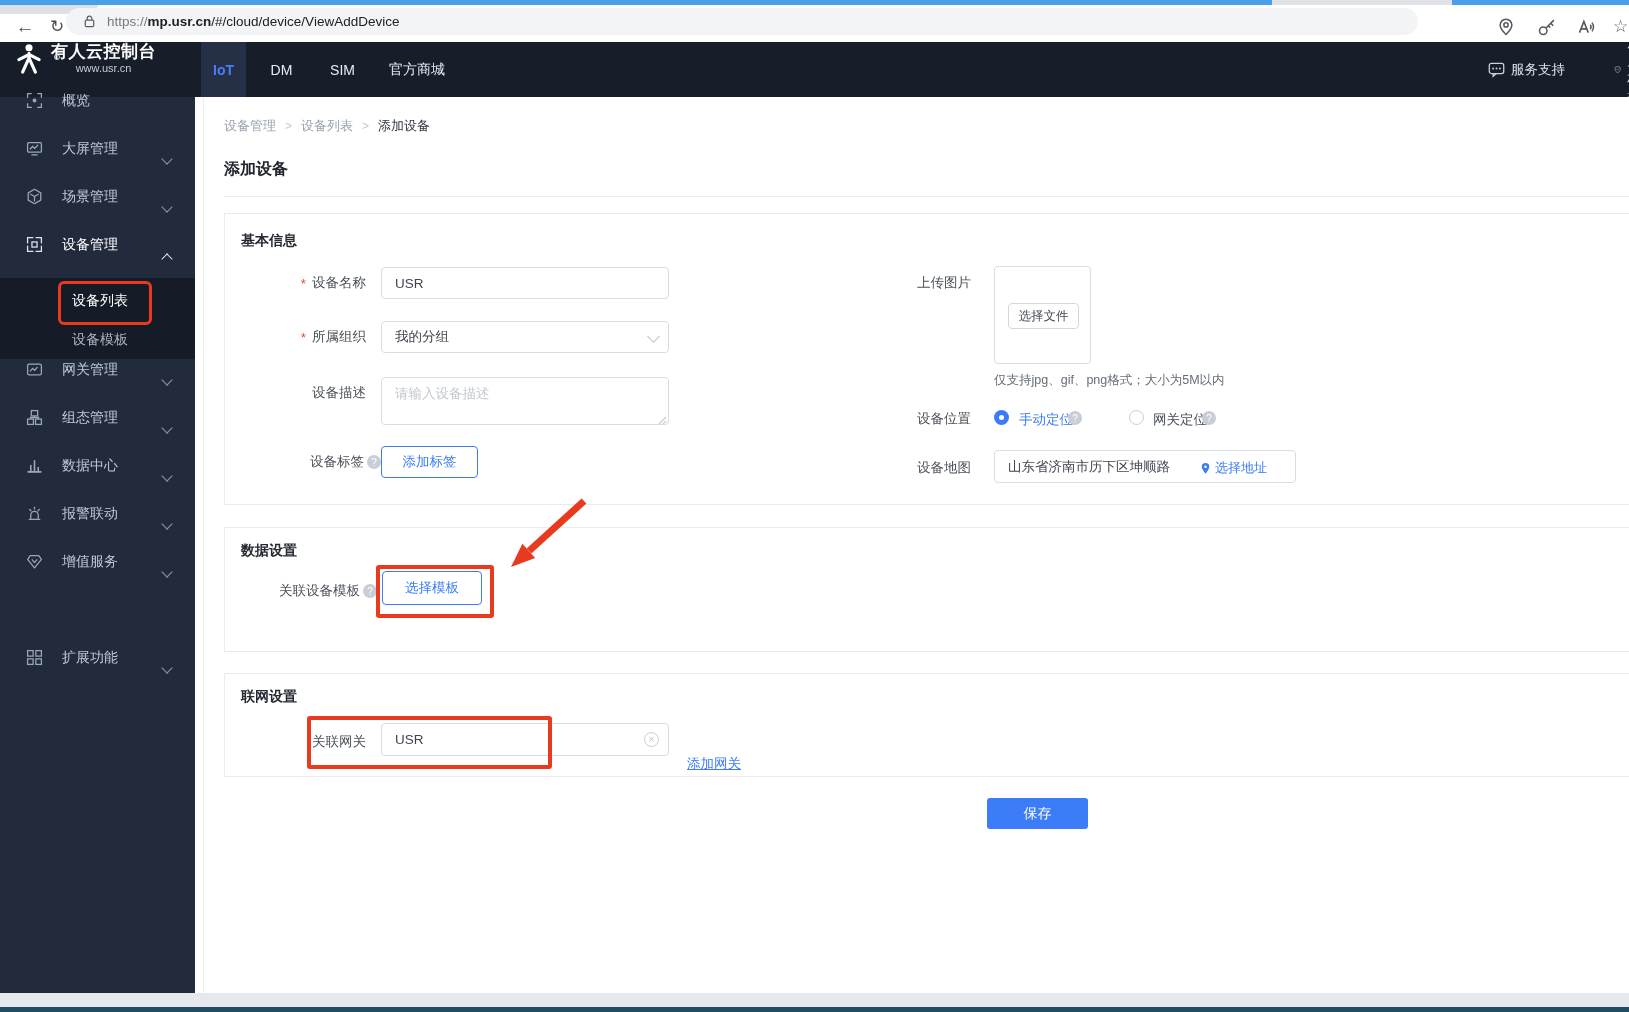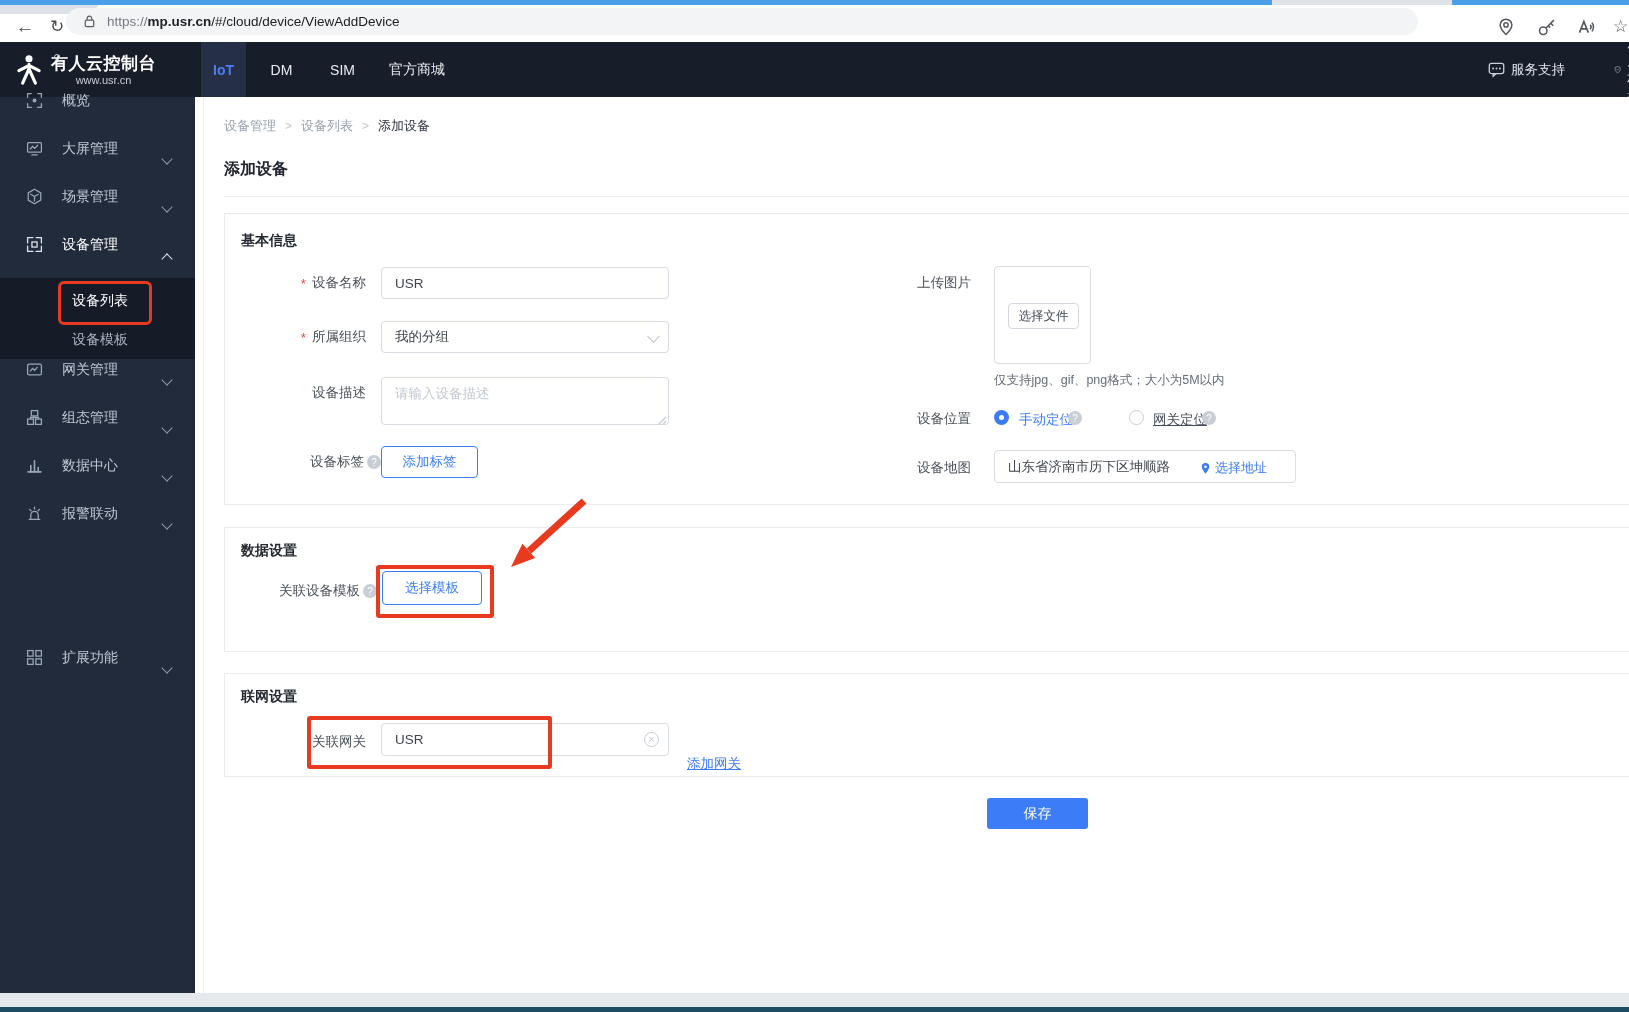--- a/index.html
+++ b/index.html
@@ -18,21 +18,21 @@
   .url-pill{left:66px;top:8px;width:1352px;height:27px;background:#f2f4f6;border-radius:14px;display:flex;align-items:center;}
   .url-pill svg{margin-left:16px;flex:none;}
   .url-text{margin-left:10px;font-size:13.5px;white-space:nowrap;color:#202124;}
   .url-scheme{color:#757a82;}
   .url-host{font-weight:700;color:#1d2126;}
   .tb-icon{top:12px;width:20px;height:20px;color:#54585e;cursor:pointer;}
   .tb-star{font-size:17px;line-height:20px;color:#54585e;}
 
   
   .navbar{left:0;top:42px;width:1629px;height:55px;background:#171d29;}
-  .brand{left:14px;top:0;width:181px;height:55px;display:flex;align-items:center;cursor:pointer;}
+  .brand{left:14px;top:0;width:181px;height:55px;display:flex;align-items:flex-start;cursor:pointer;}
   .brand-txt{margin-left:7px;text-align:center;}
   .brand-title{color:#fff;font-size:17px;font-weight:700;letter-spacing:.5px;line-height:19px;}
   .brand-sub{color:#c7ccd6;font-size:11px;line-height:12px;margin-top:1px;}
   .tm-dot{position:absolute;left:40px;top:12px;width:4px;height:4px;border:1px solid #cfd4dd;border-radius:50%;}
   .nav-tab{top:0;height:55px;display:flex;align-items:center;justify-content:center;color:#e8ebf1;font-size:14px;cursor:pointer;}
   .nav-tab.active{background:#252f45;color:#4d7cf8;font-weight:700;}
   .nav-right{top:0;height:55px;display:flex;align-items:center;color:#dde3ec;font-size:13.5px;cursor:pointer;}
   .nav-right svg{margin-right:6px;}
 
   
@@ -73,21 +73,21 @@
   .help{display:inline-flex;width:14px;height:14px;border-radius:50%;background:#c9ced6;color:#fff;font-size:10px;align-items:center;justify-content:center;flex:none;}
   .upload-box{position:absolute;box-sizing:border-box;border:1px solid #d9dce1;border-radius:4px;background:#fff;cursor:pointer;}
   .upload-btn{position:absolute;left:13px;top:36px;width:71px;height:26px;box-sizing:border-box;border:1px solid #d4d8de;border-radius:4px;background:#fff;color:#444b55;font-size:12.5px;display:flex;align-items:center;justify-content:center;cursor:pointer;font-family:inherit;}
   .hint{position:absolute;font-size:12.5px;color:#666d78;white-space:nowrap;}
   .radio{position:absolute;width:15px;height:15px;border-radius:50%;box-sizing:border-box;cursor:pointer;}
   .radio.on{background:#3b7cf6;}
   .radio.on::after{content:'';position:absolute;left:5px;top:5px;width:5px;height:5px;border-radius:50%;background:#fff;}
   .radio.off{border:1px solid #c9ced6;background:#fff;}
   .opt{position:absolute;font-size:13.5px;white-space:nowrap;}
   .opt.sel{color:#3b7cf6;}
-  .opt.uns{color:#474d57;text-decoration:underline;}
+  .opt.uns{color:#474d57;}
   .maplink{position:absolute;display:flex;align-items:center;gap:3px;color:#3b7cf6;font-size:13px;cursor:pointer;white-space:nowrap;}
   .link{position:absolute;color:#3b7cf6;font-size:13.5px;text-decoration:underline;cursor:pointer;white-space:nowrap;}
   .clear-x{position:absolute;width:15px;height:15px;border:1px solid #c6cbd2;border-radius:50%;color:#c6cbd2;font-size:11px;line-height:13px;text-align:center;cursor:pointer;background:#fff;box-sizing:border-box;}
   .save-btn{position:absolute;width:101px;height:31px;background:#3d7cf7;border:none;border-radius:3px;color:#fff;font-size:14px;cursor:pointer;font-family:inherit;}
 
   
   .anno{position:absolute;border:3px solid #e73a1e;border-radius:4px;pointer-events:none;}
   .anno.thick{border-width:4px;border-radius:3px;}
 
   
@@ -234,20 +234,28 @@
     </div>
     <div class="side-item" style="top:408px;">
       <svg width="17" height="17" viewBox="0 0 16 16" fill="none" stroke="#9aa6b8" stroke-width="1.2" stroke-linecap="round">
         <path d="M4.5 12.5v-3a3.5 3.5 0 0 1 7 0v3"></path>
           <path d="M3 13.5h10"></path>
           <path d="M8 2v1.8M3.5 4.2l1.2 1.2M12.5 4.2l-1.2 1.2"></path>
       </svg>
       <span class="lbl">报警联动</span>
         <span class="chev"></span>
     </div>
+    <div class="side-item" style="top:456px;">
+      <svg width="17" height="17" viewBox="0 0 16 16" fill="none" stroke="#9aa6b8" stroke-width="1.2" stroke-linejoin="round">
+        <path d="M4 2.5h8l2.5 3.5L8 14 1.5 6z"></path>
+          <path d="M5.5 6L8 9l2.5-3"></path>
+      </svg>
+      <span class="lbl">增值服务</span>
+        <span class="chev"></span>
+    </div>
     <div class="side-item" style="top:552px;">
       <svg width="17" height="17" viewBox="0 0 16 16" fill="none" stroke="#9aa6b8" stroke-width="1.2">
         <rect x="1.5" y="1.5" width="5.2" height="5.2"></rect>
           <rect x="9.3" y="1.5" width="5.2" height="5.2"></rect>
           <rect x="1.5" y="9.3" width="5.2" height="5.2"></rect>
           <rect x="9.3" y="9.3" width="5.2" height="5.2"></rect>
       </svg>
       <span class="lbl">扩展功能</span>
         <span class="chev"></span>
     </div>

